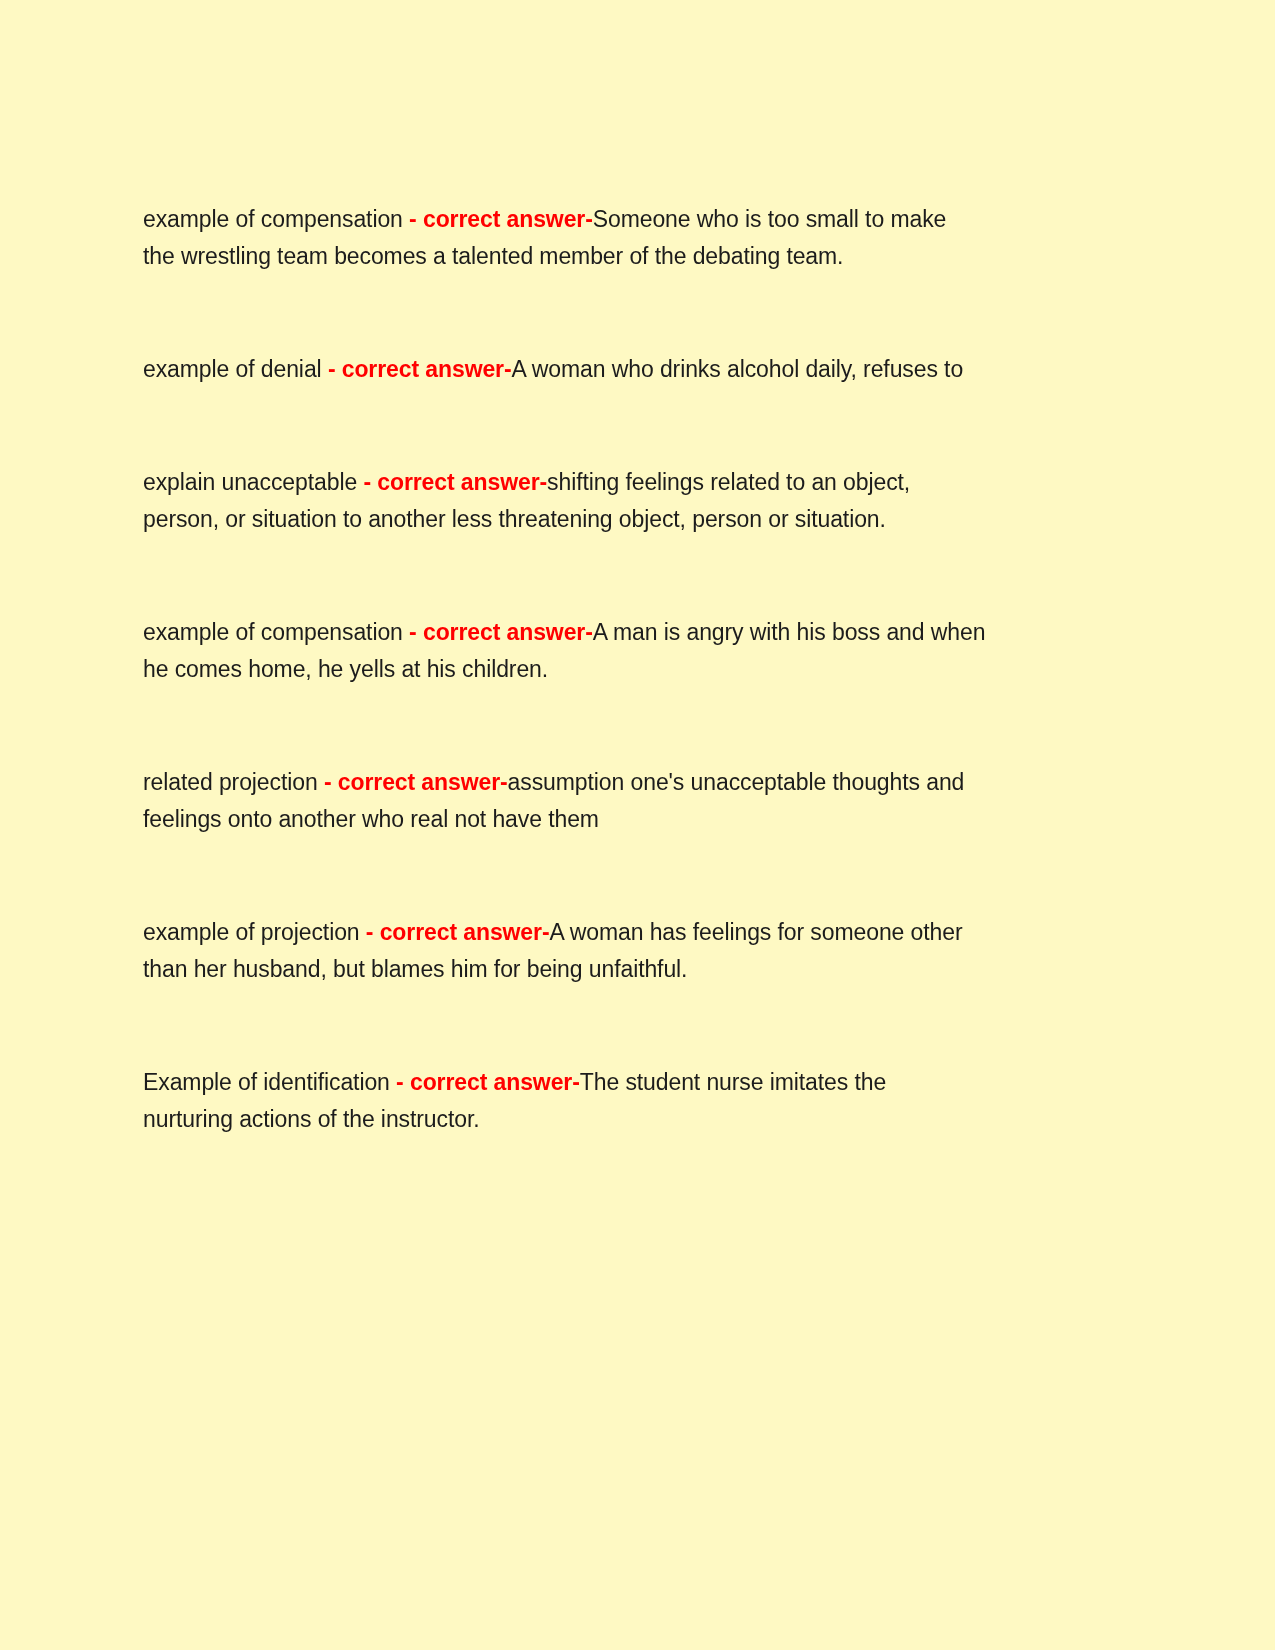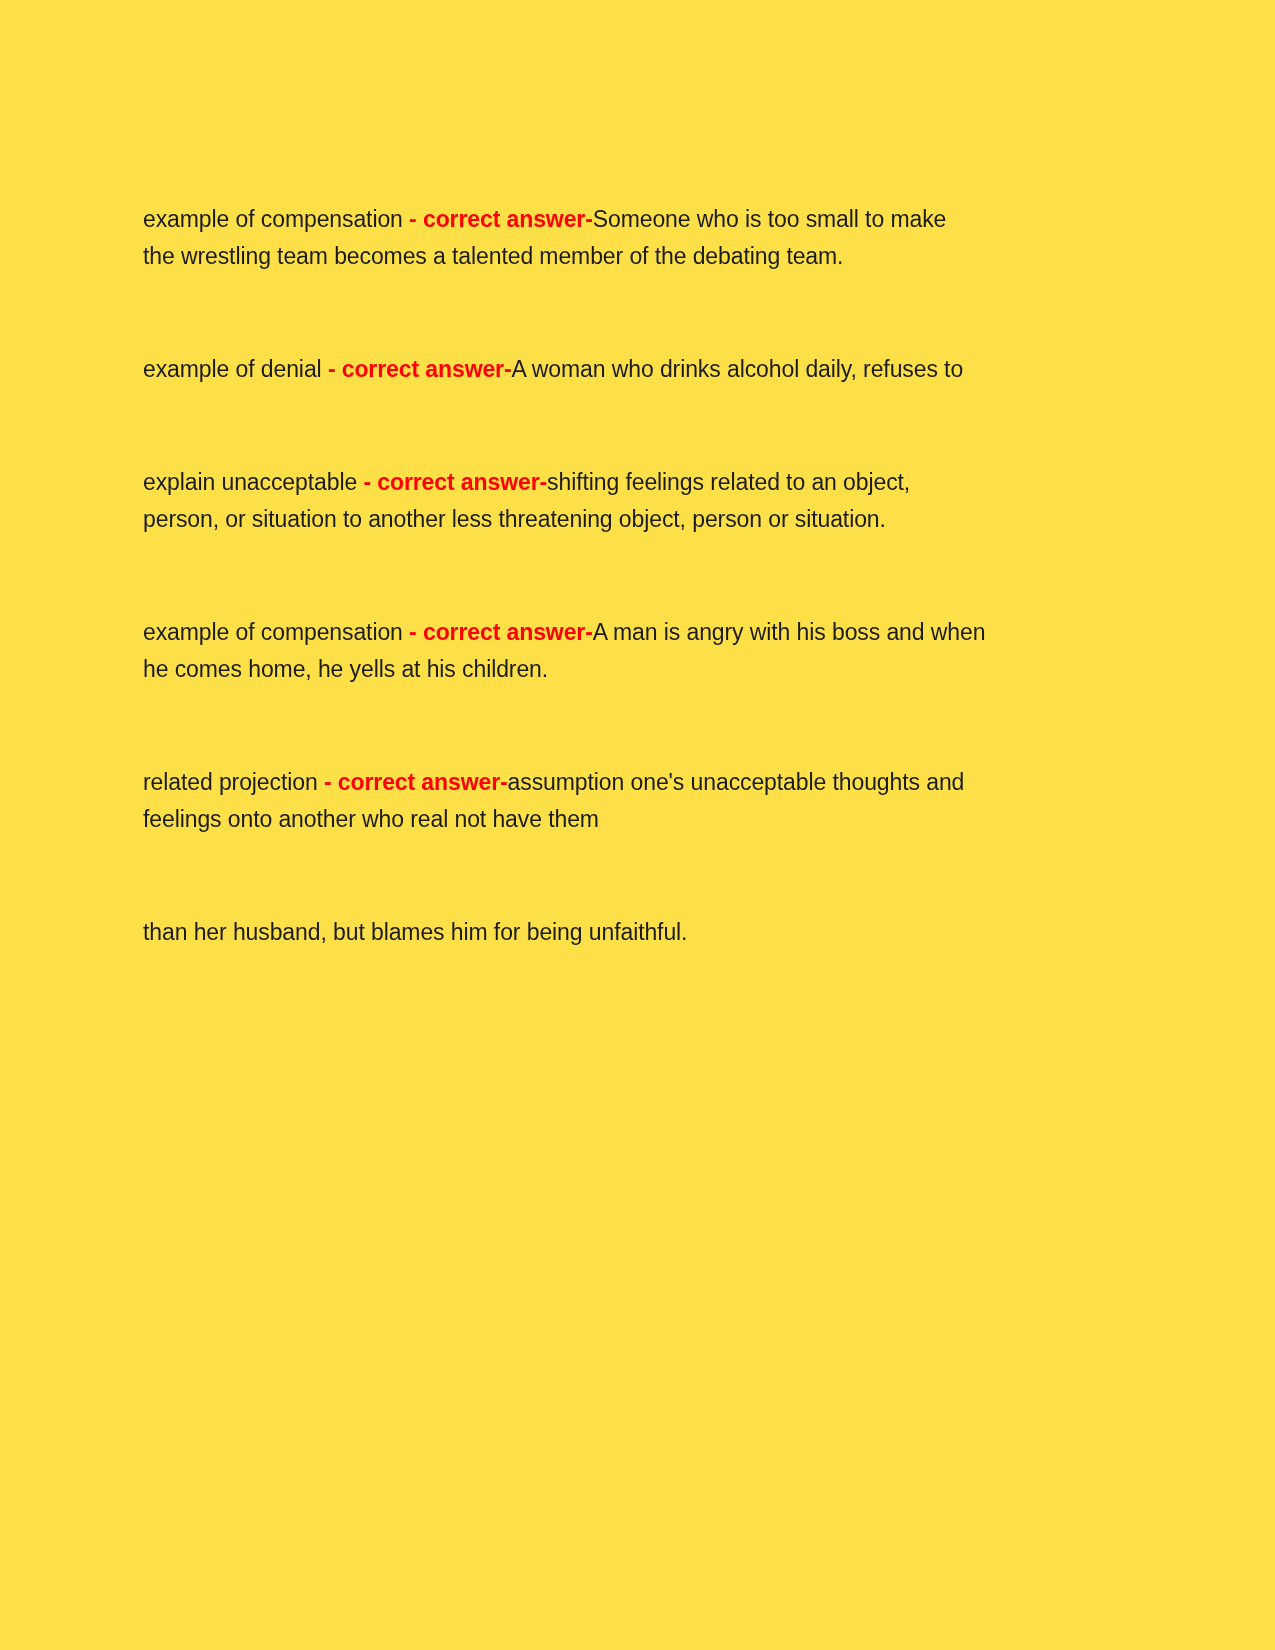--- a/index.html
+++ b/index.html
@@ -25,21 +25,21 @@
   .line {
     white-space: nowrap;
   }
   .marker {
     font-weight: 700;
   }
 </style>
 </head>
 <body>
 
-<div class="page" style="background: #fde047; color: rgb(28, 28, 28);">
+<div class="page" style="background: #fef9c3; color: rgb(28, 28, 28);">
   <div id="para-list">
       <div class="para">
         <div class="line"><span>example of compensation </span><span class="marker" style="color: rgb(255, 0, 0);">- correct answer-</span><span>Someone who is too small to make</span></div>
         <div class="line">the wrestling team becomes a talented member of the debating team.</div>
       </div>
       <div class="para">
         <div class="line"><span>example of denial </span><span class="marker" style="color: rgb(255, 0, 0);">- correct answer-</span><span>A woman who drinks alcohol daily, refuses to</span></div>
       </div>
       <div class="para">
         <div class="line"><span>explain unacceptable </span><span class="marker" style="color: rgb(255, 0, 0);">- correct answer-</span><span>shifting feelings related to an object,</span></div>
@@ -47,16 +47,21 @@
       </div>
       <div class="para">
         <div class="line"><span>example of compensation </span><span class="marker" style="color: rgb(255, 0, 0);">- correct answer-</span><span>A man is angry with his boss and when</span></div>
         <div class="line">he comes home, he yells at his children.</div>
       </div>
       <div class="para">
         <div class="line"><span>related projection </span><span class="marker" style="color: rgb(255, 0, 0);">- correct answer-</span><span>assumption one's unacceptable thoughts and</span></div>
         <div class="line">feelings onto another who real not have them</div>
       </div>
       <div class="para">
+        <div class="line"><span>example of projection </span><span class="marker" style="color: rgb(255, 0, 0);">- correct answer-</span><span>A woman has feelings for someone other</span></div>
         <div class="line">than her husband, but blames him for being unfaithful.</div>
+      </div>
+      <div class="para">
+        <div class="line"><span>Example of identification </span><span class="marker" style="color: rgb(255, 0, 0);">- correct answer-</span><span>The student nurse imitates the</span></div>
+        <div class="line">nurturing actions of the instructor.</div>
       </div>
     </div>
 </div>
 
 </body></html>

